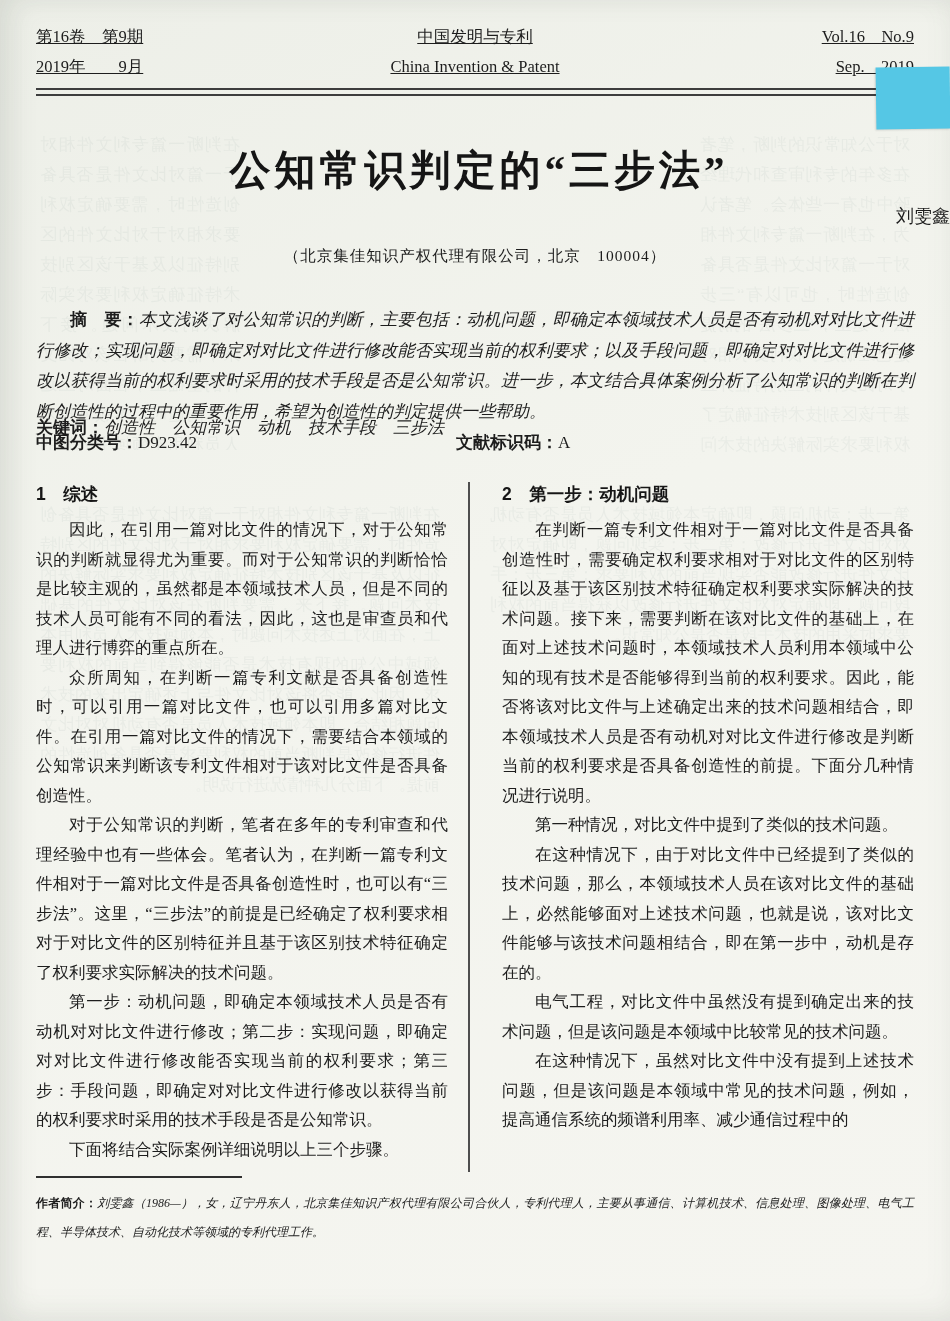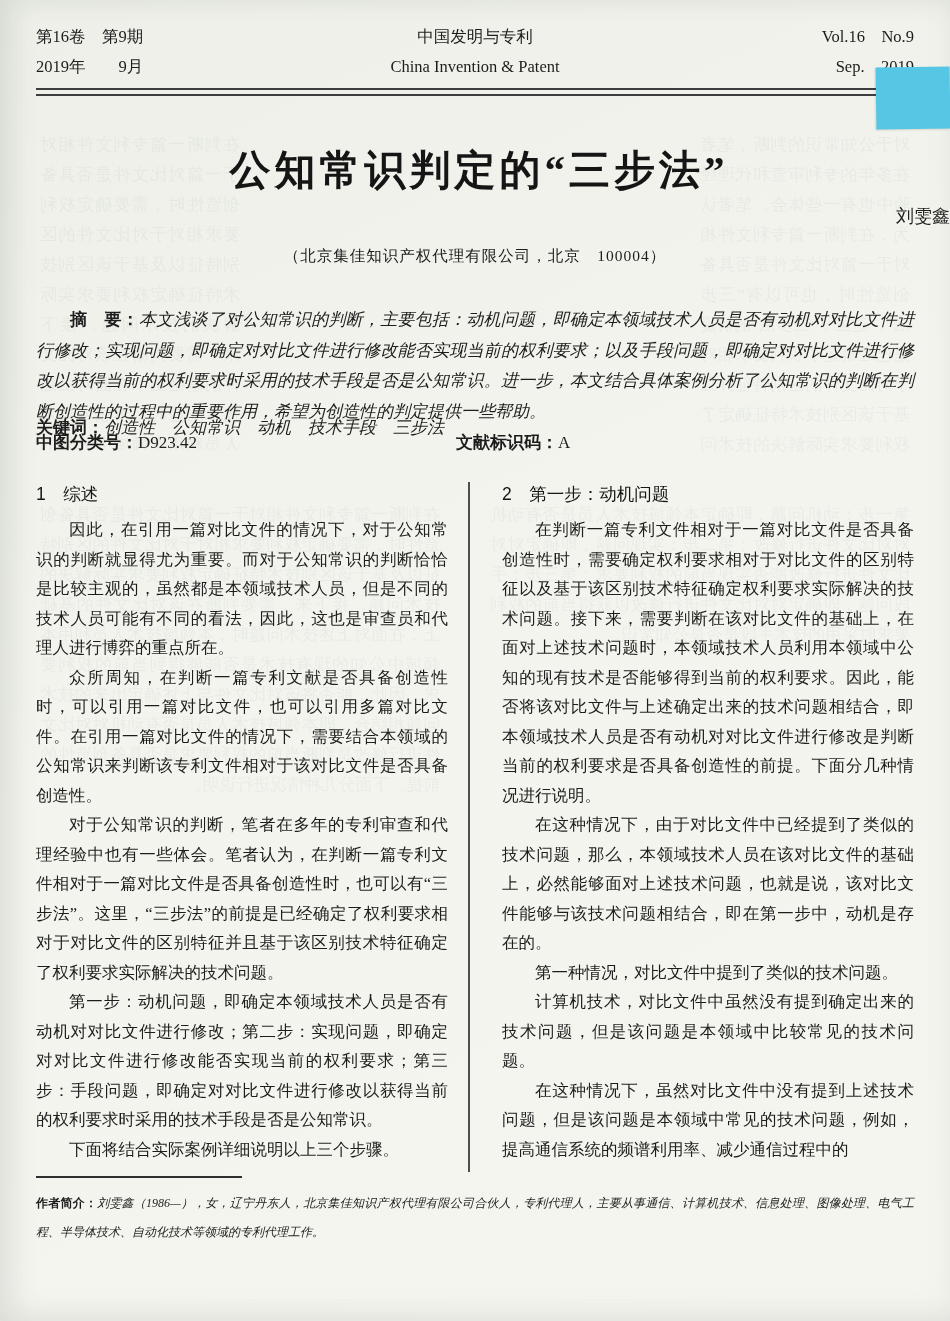--- a/index.html
+++ b/index.html
@@ -19,21 +19,21 @@
   
   .bleed {
     position:absolute; z-index:0; pointer-events:none;
     transform: scaleX(-1);
     opacity:0.055; color:#4a6a66;
     font-size:17px; line-height:30px; text-align:justify;
     overflow:hidden;
   }
 
   
-  .masthead { top:22px; left:36px; right:36px; }
+  .masthead { top:22px; left:36px; right:36px;text-decoration:underline; }
   .mast-row {
     display:grid; grid-template-columns:1fr auto 1fr;
     align-items:baseline; font-size:16.5px; line-height:30px;
   }
   .mast-row .m-left  { text-align:left; }
   .mast-row .m-center{ text-align:center; }
   .mast-row .m-right { text-align:right; }
   .double-rule { margin-top:6px; height:4px;
     border-top:2px solid #3d3d3d; border-bottom:2px solid #3d3d3d; }
 
@@ -64,21 +64,21 @@
 
   
   .body-cols { top:482px; left:36px; right:36px; height:690px;
     display:flex; overflow:hidden; }
   .col { flex:1 1 0; min-width:0; }
   .col.left  { padding-right:20px; }
   .col.right { padding-left:32px; }
   .col-divider { flex:none; width:2px; background:#4e4e4e; }
   .sec-heading { margin:0 0 9px 0;
     font-family:"Liberation Sans","DejaVu Sans",sans-serif;
-    font-size:17.5px; font-weight:normal; color:#161616; }
+    font-size:17.5px; font-weight:bold; color:#161616; }
   .col p { margin:0; text-indent:2em; text-align:justify;
     font-size:16.5px; line-height:29.5px; }
 
   
   .footnote { top:1176px; left:36px; right:36px; }
   .footnote-rule { width:206px; border-top:2px solid #2f2f2f; margin-bottom:11px; }
   .footnote p { margin:0; font-size:12px; line-height:28.5px;
     font-style:italic; text-align:justify; }
 
   .pageno { top:1318px; right:82px; font-size:19px; letter-spacing:2px; color:#2b2b2b; }
@@ -127,23 +127,23 @@
       <p>因此，在引用一篇对比文件的情况下，对于公知常识的判断就显得尤为重要。而对于公知常识的判断恰恰是比较主观的，虽然都是本领域技术人员，但是不同的技术人员可能有不同的看法，因此，这也是审查员和代理人进行博弈的重点所在。</p>
       <p>众所周知，在判断一篇专利文献是否具备创造性时，可以引用一篇对比文件，也可以引用多篇对比文件。在引用一篇对比文件的情况下，需要结合本领域的公知常识来判断该专利文件相对于该对比文件是否具备创造性。</p>
       <p>对于公知常识的判断，笔者在多年的专利审查和代理经验中也有一些体会。笔者认为，在判断一篇专利文件相对于一篇对比文件是否具备创造性时，也可以有“三步法”。这里，“三步法”的前提是已经确定了权利要求相对于对比文件的区别特征并且基于该区别技术特征确定了权利要求实际解决的技术问题。</p>
       <p>第一步：动机问题，即确定本领域技术人员是否有动机对对比文件进行修改；第二步：实现问题，即确定对对比文件进行修改能否实现当前的权利要求；第三步：手段问题，即确定对对比文件进行修改以获得当前的权利要求时采用的技术手段是否是公知常识。</p>
       <p>下面将结合实际案例详细说明以上三个步骤。</p>
     </div>
     <div class="col-divider"></div>
     <div class="col right">
       <h2 class="sec-heading">2　第一步：动机问题</h2>
       <p>在判断一篇专利文件相对于一篇对比文件是否具备创造性时，需要确定权利要求相对于对比文件的区别特征以及基于该区别技术特征确定权利要求实际解决的技术问题。接下来，需要判断在该对比文件的基础上，在面对上述技术问题时，本领域技术人员利用本领域中公知的现有技术是否能够得到当前的权利要求。因此，能否将该对比文件与上述确定出来的技术问题相结合，即本领域技术人员是否有动机对对比文件进行修改是判断当前的权利要求是否具备创造性的前提。下面分几种情况进行说明。</p>
+      <p>第一种情况，对比文件中提到了类似的技术问题。</p>
       <p>在这种情况下，由于对比文件中已经提到了类似的技术问题，那么，本领域技术人员在该对比文件的基础上，必然能够面对上述技术问题，也就是说，该对比文件能够与该技术问题相结合，即在第一步中，动机是存在的。</p>
-      <p>第一种情况，对比文件中提到了类似的技术问题。</p>
-      <p>计算机技术，对比文件中虽然没有提到确定出来的技术问题，但是该问题是本领域中比较常见的技术问题。</p>
+      <p>电气工程，对比文件中虽然没有提到确定出来的技术问题，但是该问题是本领域中比较常见的技术问题。</p>
       <p>在这种情况下，虽然对比文件中没有提到上述技术问题，但是该问题是本领域中常见的技术问题，例如，提高通信系统的频谱利用率、减少通信过程中的</p>
     </div>
   </div>
 
   <div class="layer footnote">
     <div class="footnote-rule"></div>
     <p><span class="label-b">作者简介：</span><span>刘雯鑫（1986—），女，辽宁丹东人，北京集佳知识产权代理有限公司合伙人，专利代理人，主要从事通信、计算机技术、信息处理、图像处理、电气工程、半导体技术、自动化技术等领域的专利代理工作。</span></p>
   </div>
 
   <div class="layer pageno">·107·</div>

